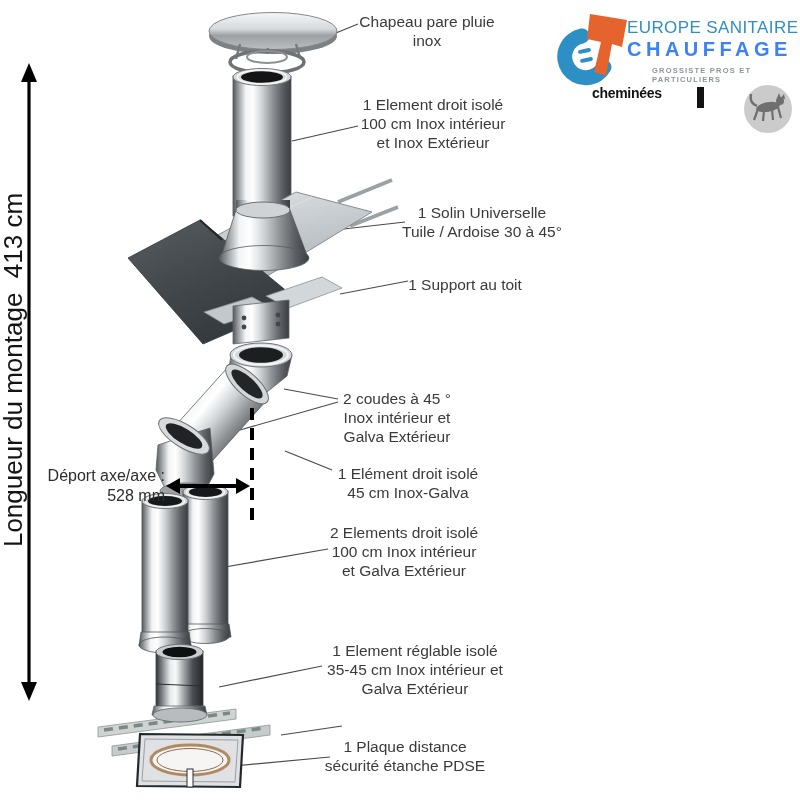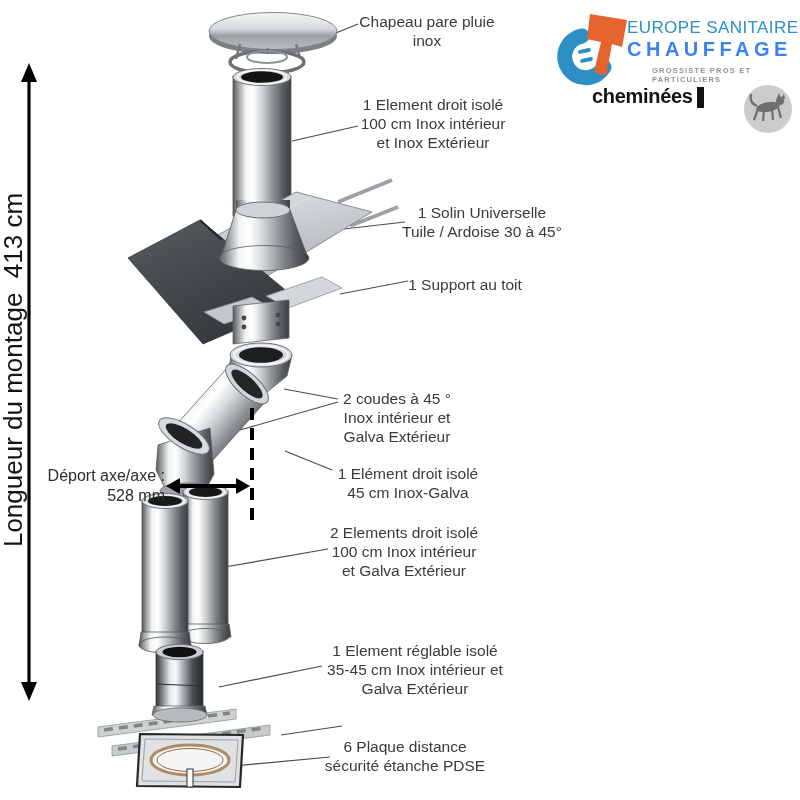--- a/index.html
+++ b/index.html
@@ -11,21 +11,21 @@
   .offset-label{position:absolute;left:30px;top:466px;width:135px;text-align:right;
        font-size:16px;line-height:20px;color:#2d2d2d;white-space:pre-line;}
   .vlabel{position:absolute;left:-177px;top:355px;width:380px;height:30px;line-height:30px;
        text-align:center;transform:rotate(-90deg);font-size:26px;color:#141414;white-space:pre;}
   .brand-line1{position:absolute;left:627px;top:18px;font-size:17px;font-weight:400;
        letter-spacing:.4px;}
   .brand-line2{position:absolute;left:627px;top:38px;font-size:20px;font-weight:700;
        letter-spacing:4.5px;}
   .brand-tagline{position:absolute;left:652px;top:66px;font-size:7.5px;font-weight:700;
        letter-spacing:1.2px;}
-  .brand-cheminees{position:absolute;left:592px;top:85px;font-size:20px;font-weight:800;
+  .brand-cheminees{position:absolute;left:592px;top:85px;font-size:14px;font-weight:800;
        letter-spacing:-.3px;color:#121212;}
   .brand-bar{position:absolute;left:697px;top:87px;width:7px;height:21px;background:#121212;}
   .brand-poujoulat{position:absolute;left:556px;top:92px;font-size:41px;font-weight:800;
        letter-spacing:-1.5px;color:#121212;}
 </style>
 </head>
 <body>
 
 <div class="canvas">
 
@@ -233,21 +233,21 @@
 Inox intérieur et
 Galva Extérieur</div>
   <div class="ann" style="left:325px;top:464px;width:166px">1 Elément droit isolé
 45 cm Inox-Galva</div>
   <div class="ann" style="left:314px;top:523px;width:180px">2 Elements droit isolé
 100 cm Inox intérieur
 et Galva Extérieur</div>
   <div class="ann" style="left:308px;top:641px;width:214px">1 Element réglable isolé
 35-45 cm Inox intérieur et
 Galva Extérieur</div>
-  <div class="ann" style="left:315px;top:737px;width:180px">6 Plaque distance
+  <div class="ann" style="left:315px;top:737px;width:180px">1 Plaque distance
 sécurité étanche PDSE</div>
 
   <div class="brand-line1" style="color: rgb(46, 143, 197);">EUROPE SANITAIRE</div>
   <div class="brand-line2" style="color: #3b82f6;">CHAUFFAGE</div>
   <div class="brand-tagline" style="color: rgb(141, 149, 152);">GROSSISTE PROS ET PARTICULIERS</div>
   <div class="brand-cheminees">cheminées</div>
   <div class="brand-bar"></div>
 
 </div>
 

